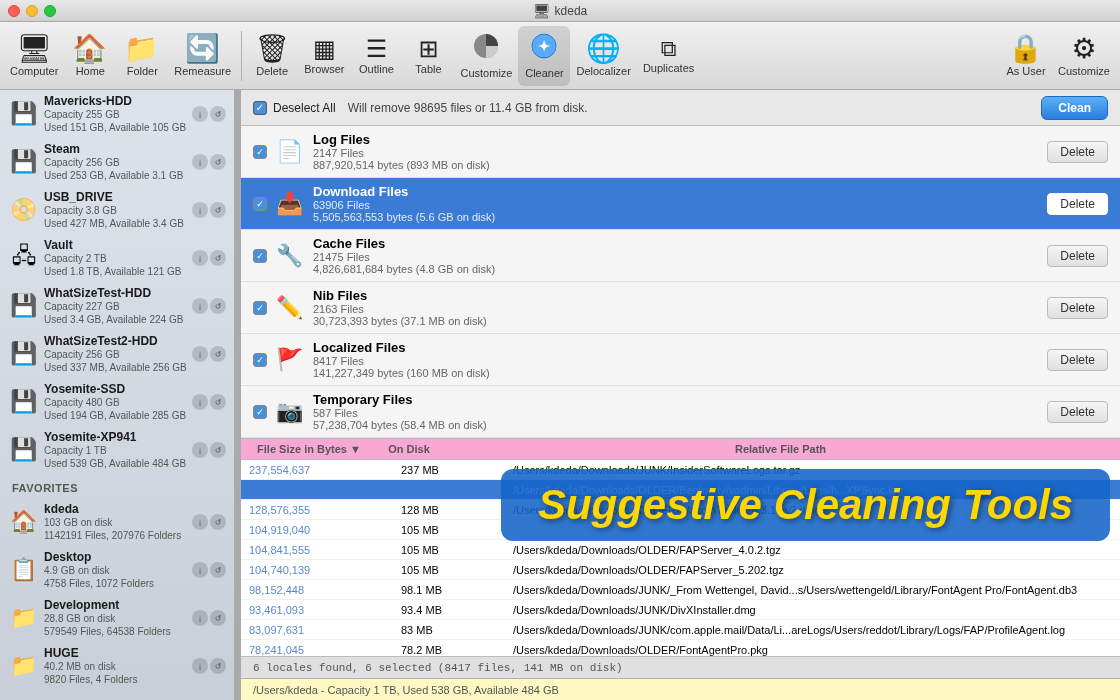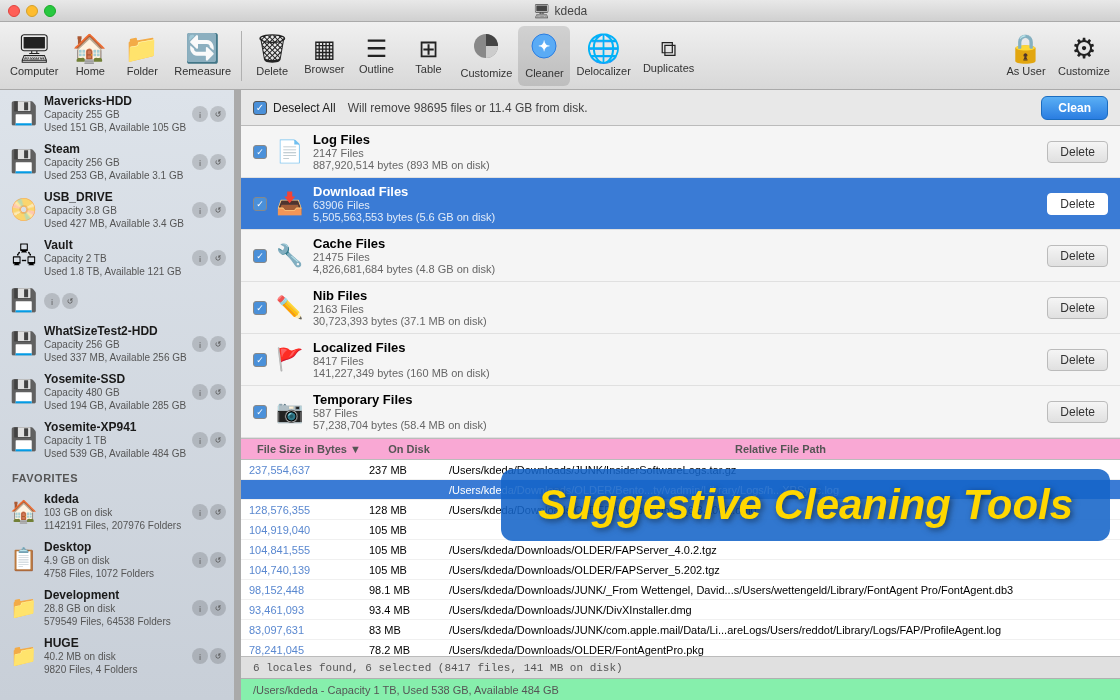--- a/index.html
+++ b/index.html
@@ -117,20 +117,21 @@
       padding: 4px 8px; font-size: 11px; color: #555; font-weight: 600; text-align: center;
     }
     .file-list-header .col-size { width: 120px; }
     .file-list-header .col-disk { width: 80px; }
     .file-list-header .col-path { flex: 1; }
     .file-rows { flex: 1; overflow-y: auto; }
     .file-row {
       display: flex; align-items: center; padding: 2px 8px;
       border-bottom: 1px solid #f0f0f0; min-height: 20px;
       font-size: 11px;
+      gap: 32px;
     }
     .file-row.highlighted { background: #3a7bd5; color: white; }
     .file-row .col-size { width: 120px; }
     .file-row .col-disk { width: 80px; }
     .file-row .col-path { flex: 1; overflow: hidden; text-overflow: ellipsis; white-space: nowrap; font-size: 11px; }
 
     
     .overlay {
       position: absolute;
       background: rgba(20, 100, 200, 0.88);
@@ -141,21 +142,21 @@
     }
     .overlay-text {
       color: #FFD700; font-size: 42px; font-weight: 900;
       text-shadow: 2px 2px 6px rgba(0,0,0,0.5);
       font-style: italic;
       white-space: nowrap;
     }
 
     
     .status-bar1 { height: 22px; background: #e0e0e0; border-top: 1px solid #bbb; display: flex; align-items: center; padding: 0 12px; font-size: 11px; color: #555; font-family: Liberation Mono, monospace; }
-    .status-bar2 { height: 22px; background: #86efac; border-top: 1px solid #b0b0b0; display: flex; align-items: center; padding: 0 12px; font-size: 11px; color: #555; }
+    .status-bar2 { height: 22px; background: #fef9c3; border-top: 1px solid #b0b0b0; display: flex; align-items: center; padding: 0 12px; font-size: 11px; color: #555; }
   </style>
 </head>
 <body>
 
 <div class="title-bar">
   <div class="traffic-lights">
     <div class="traffic-light tl-close"></div>
     <div class="traffic-light tl-minimize"></div>
     <div class="traffic-light tl-maximize"></div>
   </div>
@@ -291,20 +292,25 @@
       <div class="si-detail">Capacity 2 TB</div>
       <div class="si-detail">Used 1.8 TB, Available 121 GB</div>
     </div>
     <div class="si-actions">
       <div class="si-action-btn">ℹ</div>
       <div class="si-action-btn">↺</div>
     </div>
   </div>
         <div class="sidebar-item">
     <div class="si-icon">💾</div>
+    <div class="si-info">
+      <div class="si-name">WhatSizeTest-HDD</div>
+      <div class="si-detail">Capacity 227 GB</div>
+      <div class="si-detail">Used 3.4 GB, Available 224 GB</div>
+    </div>
     <div class="si-actions">
       <div class="si-action-btn">ℹ</div>
       <div class="si-action-btn">↺</div>
     </div>
   </div>
         <div class="sidebar-item">
     <div class="si-icon">💾</div>
     <div class="si-info">
       <div class="si-name">WhatSizeTest2-HDD</div>
       <div class="si-detail">Capacity 256 GB</div>

